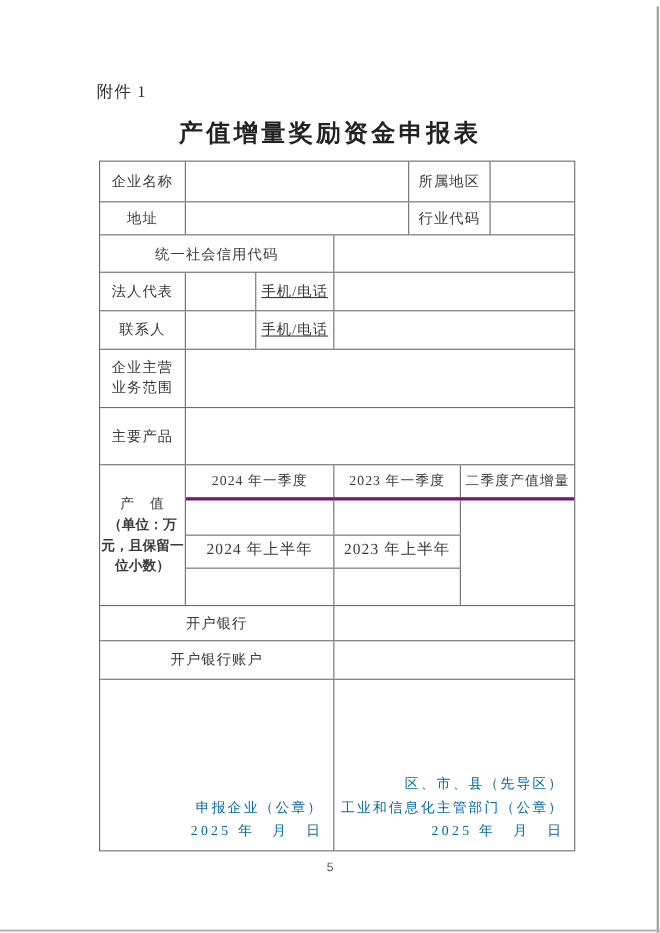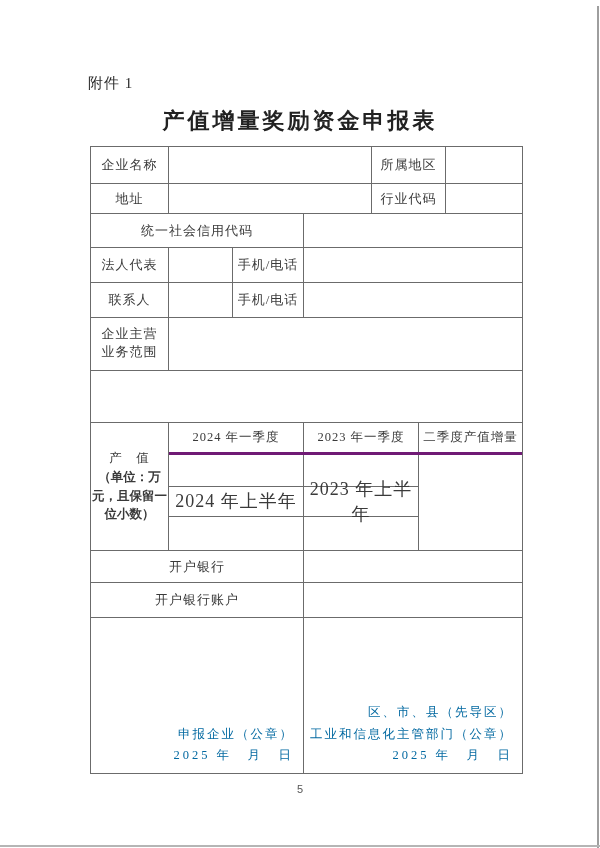--- a/index.html
+++ b/index.html
@@ -42,28 +42,28 @@
   }
   .cell:last-child { border-right:none; }
   .flex1 { flex:1; }
   .pre { white-space:pre-line;font-family:Liberation Mono, monospace; }
   
   .h37{height:37px;} .h30{height:30px;} .h34{height:34px;} .h35{height:35px;}
   .h33{height:33px;} .h53{height:53px;} .h52{height:52px;} .h128{height:128px;}
   .h32{height:32px;} .h155{height:155px;}
   
   .w78{width:78px;} .w74{width:74px;} .w76{width:76px;} .w64{width:64px;}
-  .w71{width:71px;} .w213{width:213px;} .w135{width:135px;} .w115{width:115px;}
+  .w71{width:71px;text-decoration:underline;} .w213{width:213px;} .w135{width:135px;} .w115{width:115px;}
   .w250{width:250px;}
   
   .pv-right { flex:1; display:flex; flex-direction:column; }
   .pv-head { display:flex; height:33px; border-bottom:3px solid #701a75; font-size:12.5px; }
   .pv-body { display:flex; flex:1; }
   .pv-left { display:flex; flex-direction:column; }
-  .pv-subrow { display:flex; border-bottom:1px solid #6b6b6b; font-size:18px; }
+  .pv-subrow { display:flex; border-bottom:1px solid #6b6b6b; font-size:14px; }
   .pv-subrow:last-child { border-bottom:none; }
   .pv-tall { flex:1; }
   .pv-label { flex-direction:column; font-size:12.5px; line-height:1.5; }
   .pv-label .note {
     font-family:"Liberation Sans","DejaVu Sans",sans-serif;
     font-weight:bold; font-size:12.5px; letter-spacing:0;
   }
   
   .sig-cell {
     display:flex; flex-direction:column; justify-content:flex-end;
@@ -122,20 +122,21 @@
     <div class="cell flex1"></div>
   </div>
 
   <div class="row h53">
     <div class="cell w78 pre">企业主营
 业务范围</div>
     <div class="cell flex1"></div>
   </div>
 
   <div class="row h52">
+    <div class="cell w78">主要产品</div>
     <div class="cell flex1"></div>
   </div>
 
   <div class="row h128">
     <div class="cell w78 pv-label">
       <span>产　值</span>
       <span class="note pre">（单位：万
 元，且保留一
 位小数）</span>
     </div>

